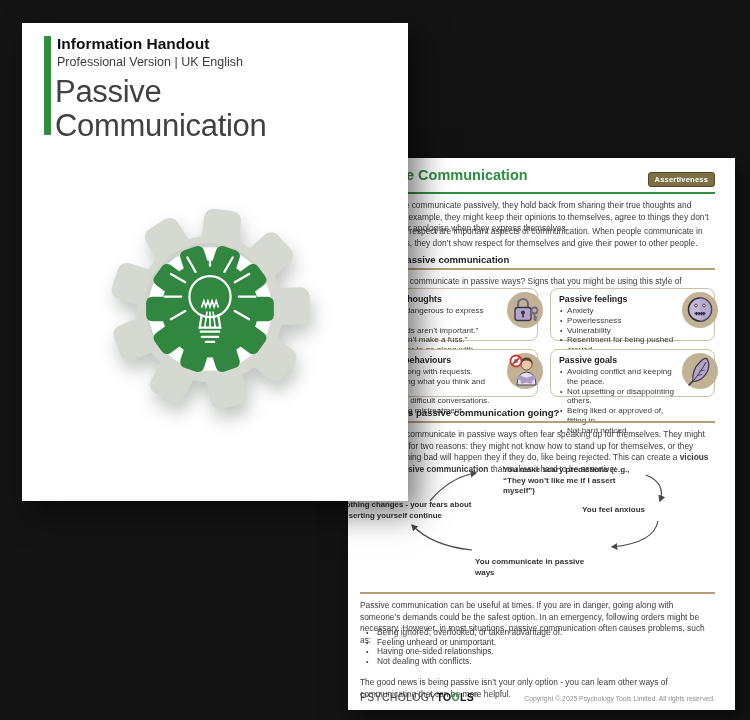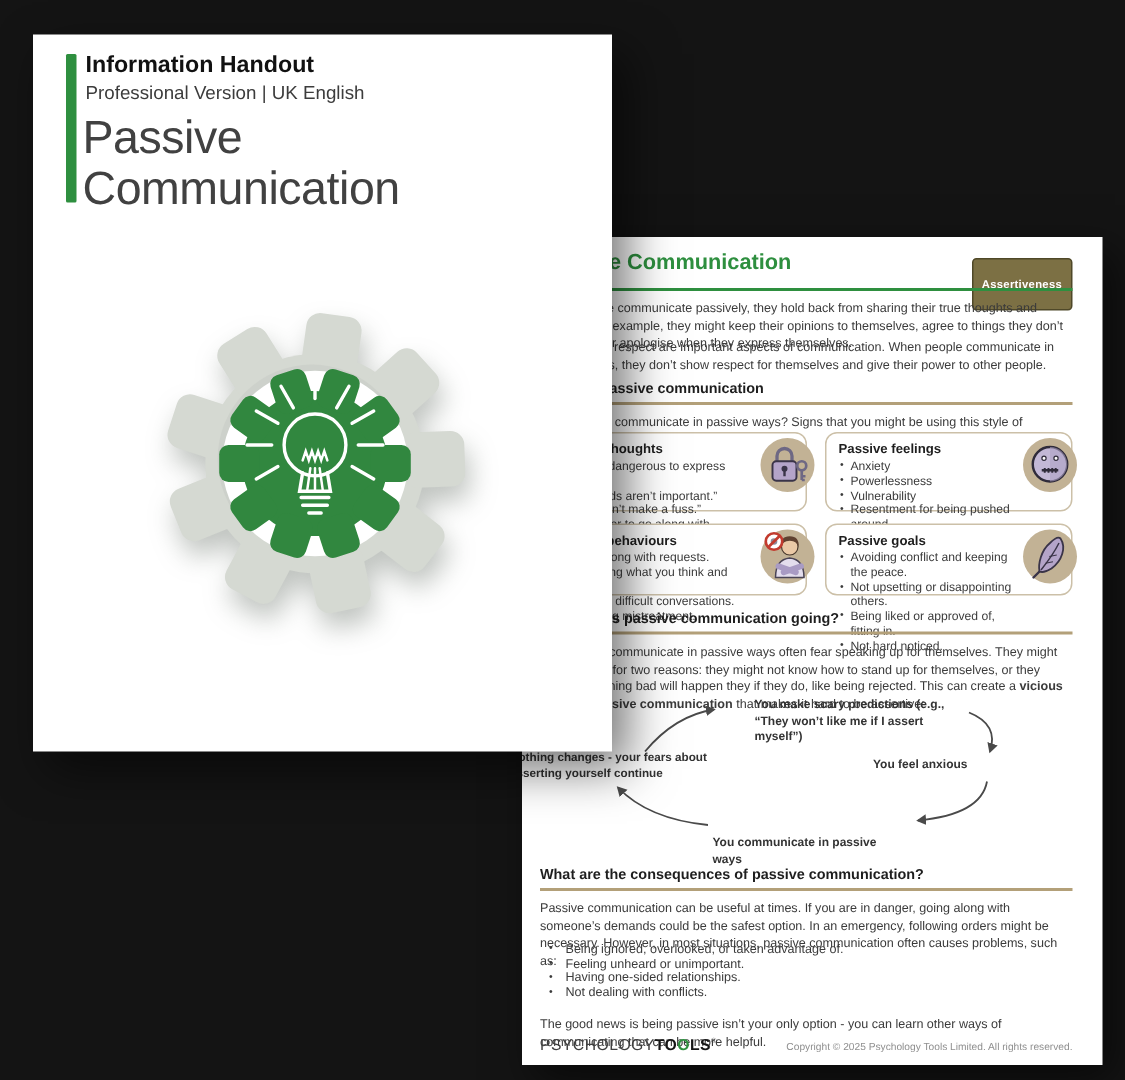--- a/index.html
+++ b/index.html
@@ -18,21 +18,21 @@
          box-shadow:10px 12px 30px rgba(0,0,0,.55);}
   
   .greenbar{position:absolute;left:22px;top:13px;width:6.5px;height:99px;background:var(--green);border-radius:1px;}
   .eyebrow{position:absolute;left:35px;top:12px;font-size:15.5px;font-weight:bold;color:#111;}
   .subtitle{position:absolute;left:35px;top:32px;font-size:12.5px;color:#3c3c3c;}
   .covertitle{position:absolute;left:33px;top:52px;font-size:31px;line-height:34px;color:#414141;letter-spacing:-0.3px;}
   .gearwrap{position:absolute;left:85px;top:183px;width:206px;height:206px;filter:drop-shadow(3px 10px 9px rgba(90,100,90,.38));}
   
   .p2title{position:absolute;left:12px;top:9px;font-size:14.5px;font-weight:bold;color:var(--green);}
   .badge{position:absolute;right:20px;top:14px;background:var(--badge-bg);border:1px solid var(--badge-border);
-         color:#fff;font-size:7.5px;font-weight:bold;padding:12px 6px;border-radius:3px;letter-spacing:.2px;text-align:center;}
+         color:#fff;font-size:7.5px;font-weight:bold;padding:2px 6px;border-radius:3px;letter-spacing:.2px;text-align:center;}
   .rule-green{position:absolute;left:12px;right:20px;top:34px;height:2px;background:var(--green);}
   .para{position:absolute;left:12px;right:20px;font-size:8.4px;line-height:11.5px;color:var(--body-text);}
   .sechead{position:absolute;left:12px;right:20px;font-size:9.6px;font-weight:bold;color:var(--heading-text);}
   .rule-tan{position:absolute;left:12px;right:20px;height:2px;background:var(--tan);}
   .boxes{position:absolute;left:12px;top:130px;width:355px;height:110px;}
   .infobox{position:absolute;border:1.5px solid var(--box-border);border-radius:8px;padding:5px 38px 4px 8px;background:#fff;}
   .bx1{left:0;top:0;width:178px;height:53px;}
   .bx2{left:190px;top:0;width:165px;height:53px;}
   .bx3{left:0;top:61px;width:178px;height:48px;}
   .bx4{left:190px;top:61px;width:165px;height:48px;}
@@ -174,21 +174,20 @@
         <path d="M286 12 Q306 20 300 38" fill="none" stroke="#4a4a4a" stroke-width="1.2" marker-end="url(#ah)"></path>
         <path d="M298 58 Q294 80 252 84" fill="none" stroke="#4a4a4a" stroke-width="1.2" marker-end="url(#ah)"></path>
         <path d="M112 87 Q72 83 52 62" fill="none" stroke="#4a4a4a" stroke-width="1.2" marker-end="url(#ah)"></path>
       </svg>
       <div class="cnode n-top">You make scary predictions (e.g., “They won’t like me if I assert myself”)</div>
       <div class="cnode n-right">You feel anxious</div>
       <div class="cnode n-bottom">You communicate in passive ways</div>
       <div class="cnode n-left">Nothing changes - your fears about asserting yourself continue</div>
     </div>
 
-    <h3 class="sechead" style="top:420px">What are the consequences of passive communication?</h3>
     <div class="rule-tan" style="top:434px"></div>
     <p class="para" style="top:442px">Passive communication can be useful at times. If you are in danger, going along with someone’s demands could be the safest option. In an emergency, following orders might be necessary. However, in most situations, passive communication often causes problems, such as:</p>
     <ul class="conslist" style="top:470px">
       <li>Being ignored, overlooked, or taken advantage of.</li>
       <li>Feeling unheard or unimportant.</li>
       <li>Having one-sided relationships.</li>
       <li>Not dealing with conflicts.</li>
     </ul>
     <p class="para" style="top:519px">The good news is being passive isn’t your only option - you can learn other ways of communicating that can be more helpful.</p>
 

